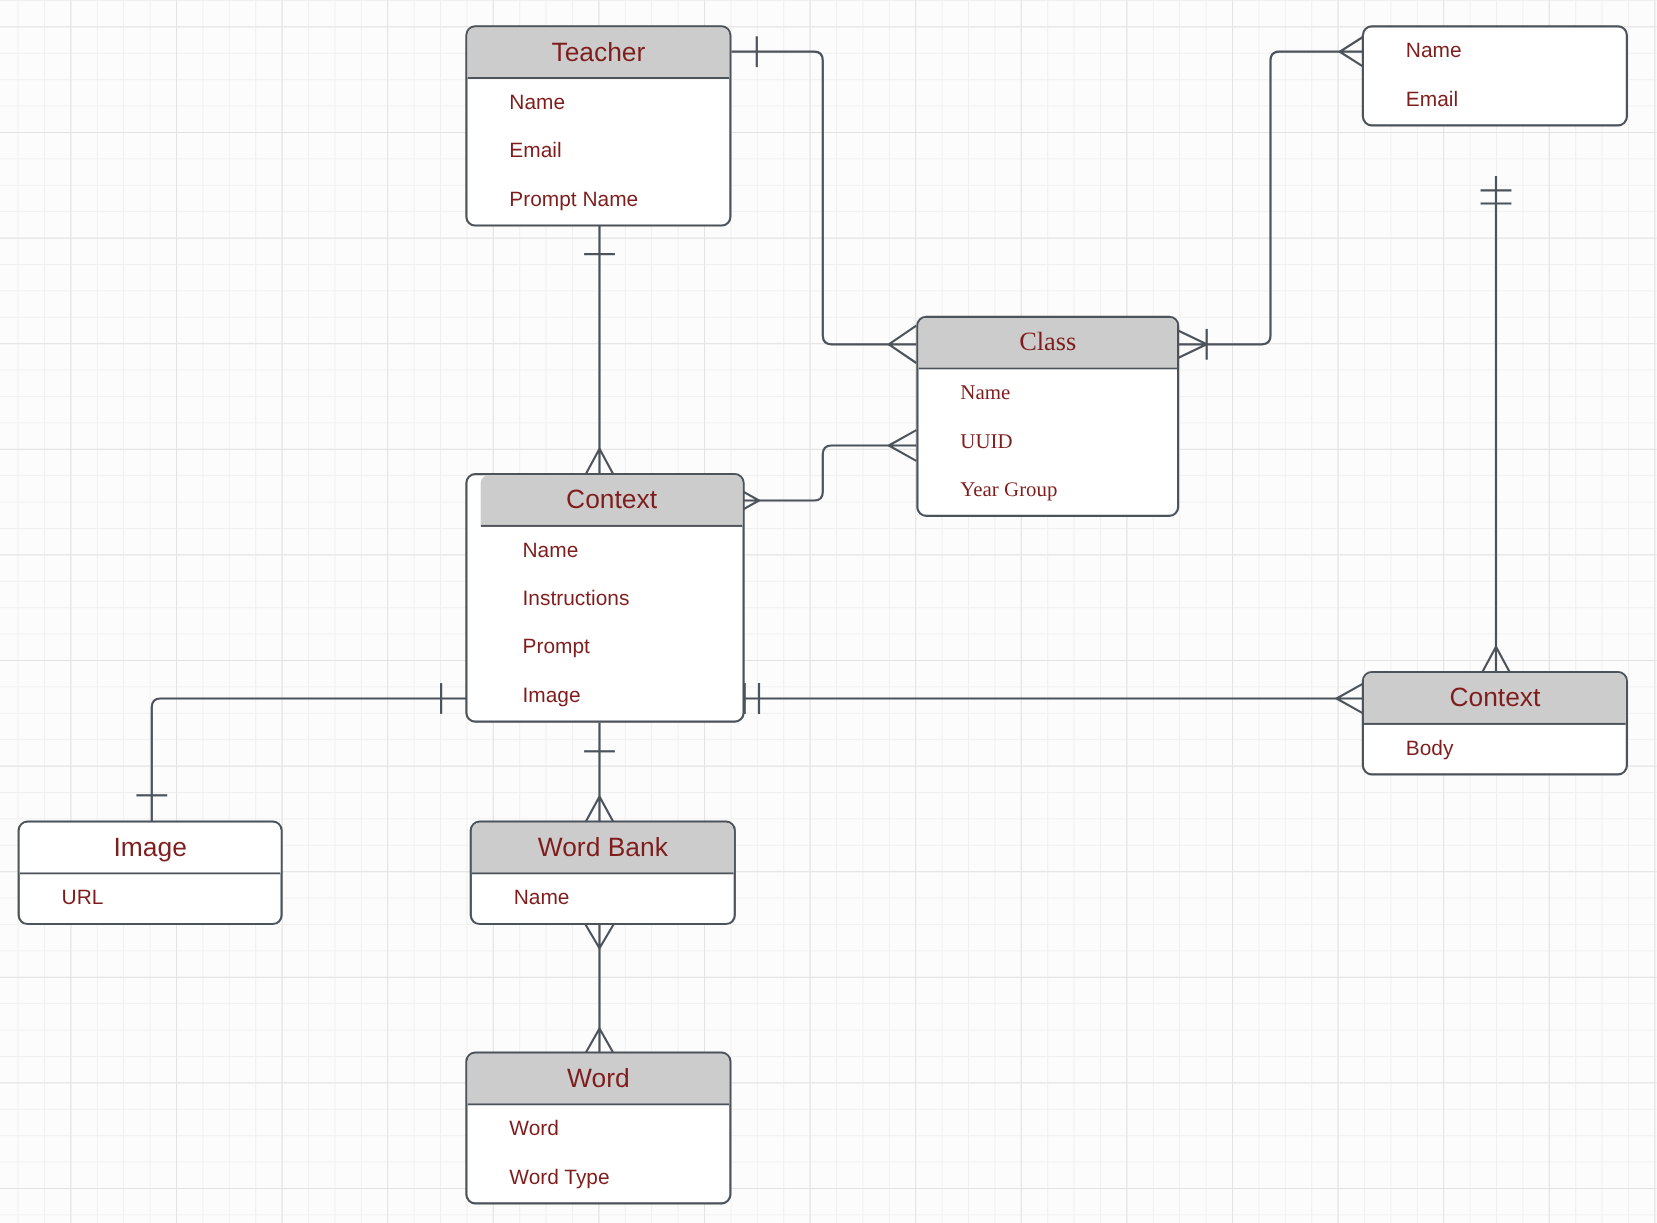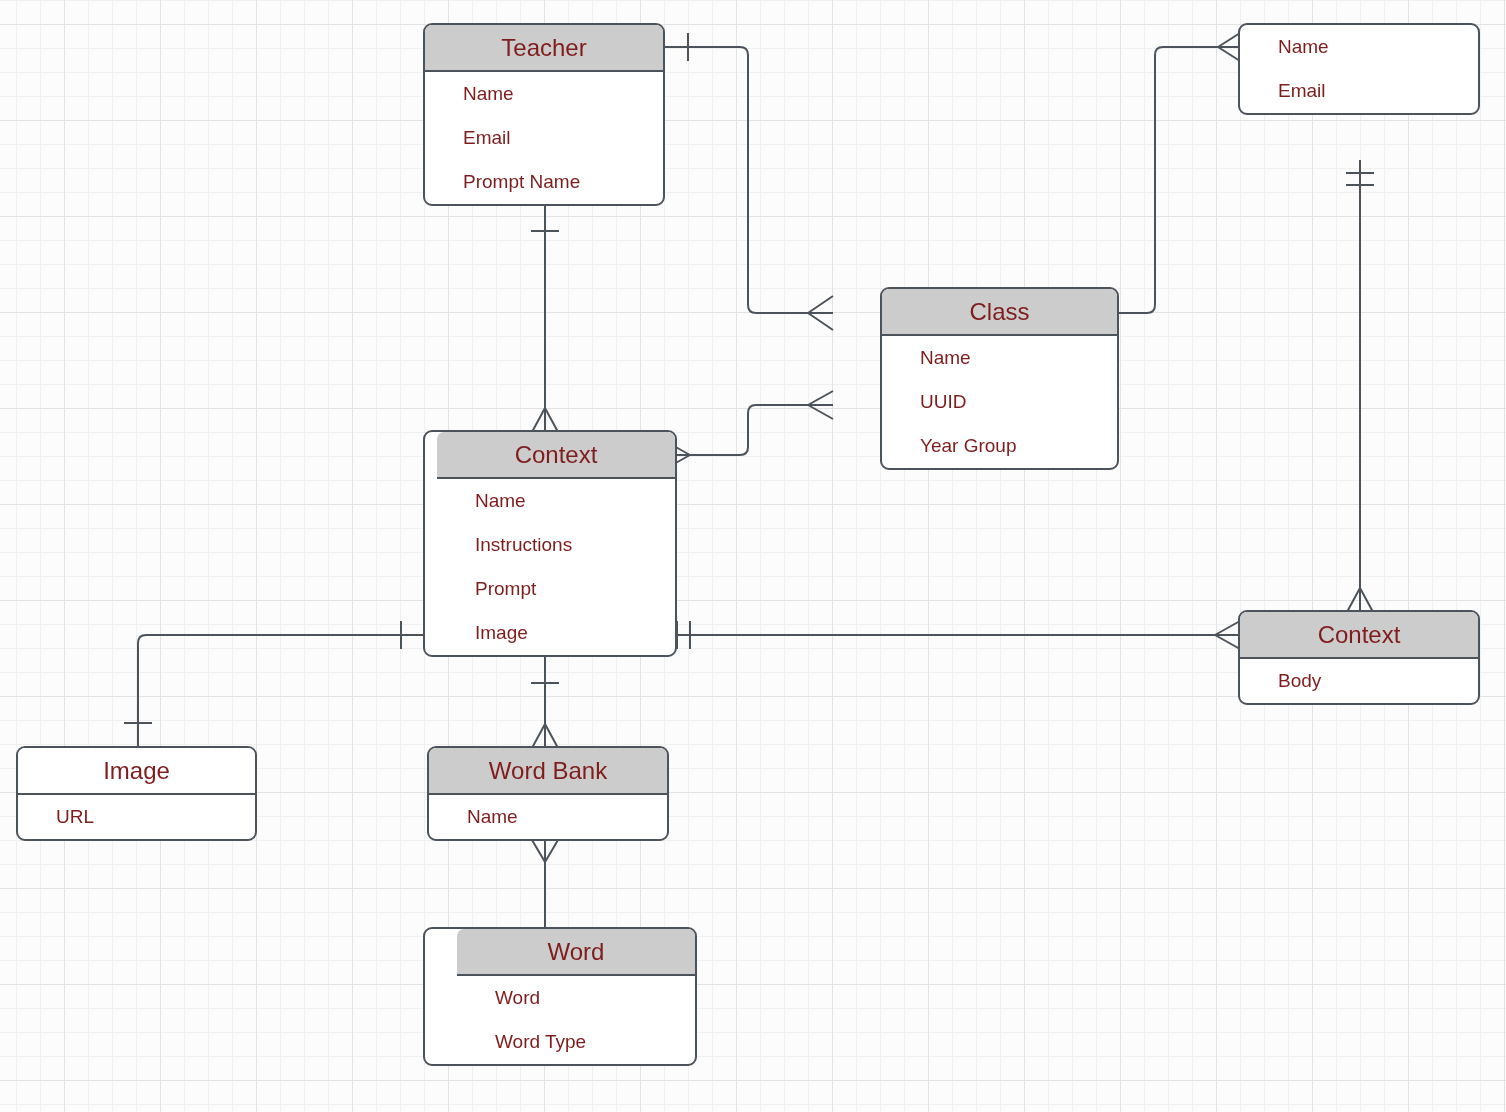--- a/index.html
+++ b/index.html
@@ -109,21 +109,21 @@
     <div class="row">Name</div>
     <div class="row">Email</div>
     <div class="row">Prompt Name</div>
   </div>
 
   <div class="entity" style="left:1238px;top:23px;width:238px;">
     <div class="row">Name</div>
     <div class="row">Email</div>
   </div>
 
-  <div class="entity" style="left:880px;top:287px;width:235px;">
+  <div class="entity" style="left:833px;top:287px;width:235px;font-family:Liberation Serif, serif;">
     <div class="header">Class</div>
     <div class="row">Name</div>
     <div class="row">UUID</div>
     <div class="row">Year Group</div>
   </div>
 
   <div class="entity" style="left:423px;top:430px;width:238px;padding-left:12px;">
     <div class="header">Context</div>
     <div class="row">Name</div>
     <div class="row">Instructions</div>
@@ -139,19 +139,19 @@
   <div class="entity white-header" style="left:16px;top:746px;width:237px;">
     <div class="header">Image</div>
     <div class="row">URL</div>
   </div>
 
   <div class="entity" style="left:427px;top:746px;width:238px;">
     <div class="header">Word Bank</div>
     <div class="row">Name</div>
   </div>
 
-  <div class="entity" style="left:423px;top:927px;width:238px;padding-left:32px;">
+  <div class="entity" style="left:423px;top:956px;width:238px;">
     <div class="header">Word</div>
     <div class="row">Word</div>
     <div class="row">Word Type</div>
   </div>
 
 </div>
 
 </body></html>

